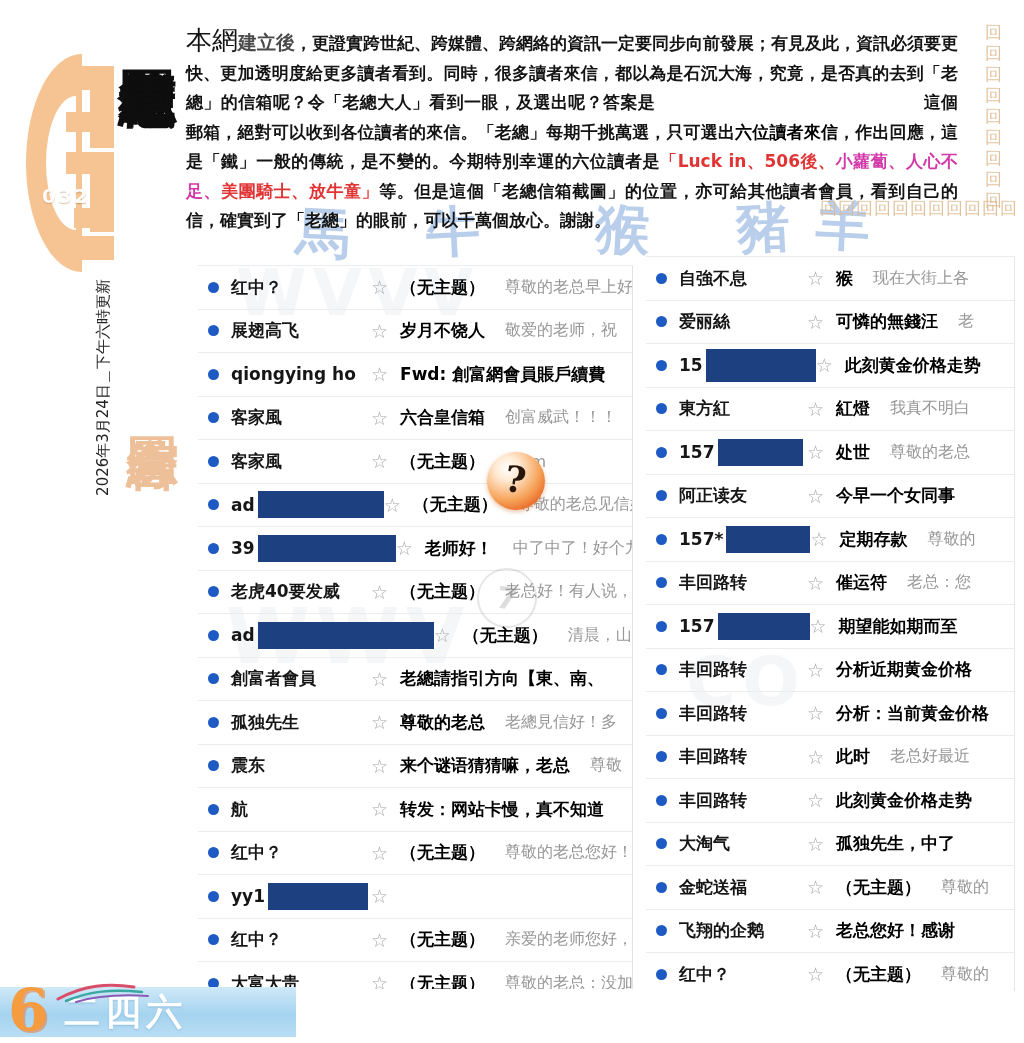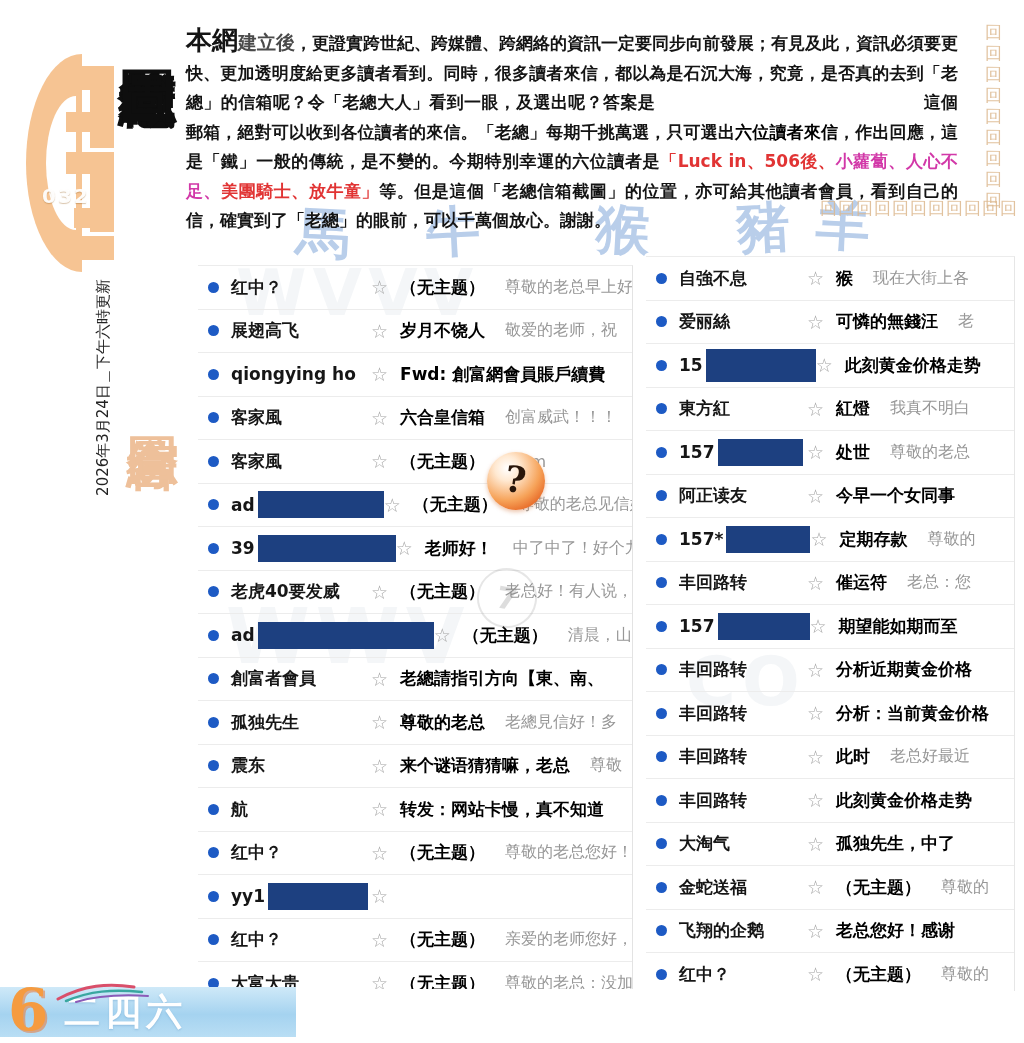--- a/index.html
+++ b/index.html
@@ -33,21 +33,21 @@
   .vtitle{position:absolute;left:116px;top:24px;z-index:2;writing-mode:vertical-rl;text-orientation:upright;
       font-family:"DejaVu Serif",serif;font-weight:bold;font-size:58px;line-height:64px;color:#0e0e0e;}
   .vsub{position:absolute;left:124px;top:396px;z-index:2;writing-mode:vertical-rl;text-orientation:upright;
       font-family:"DejaVu Serif",serif;font-weight:bold;font-size:52px;line-height:58px;color:#eec09a;}
   .vdate{position:absolute;left:-22px;top:378px;width:250px;z-index:2;transform:rotate(-90deg);
       font-size:15px;color:#222;text-align:center;white-space:nowrap;}
 
   
   .intro{position:absolute;left:186px;top:26px;width:772px;z-index:2;font-size:17px;line-height:29.5px;
       color:#141414;font-weight:bold;text-align:justify;}
-  .intro .lead{font-size:26px;font-weight:bold;}
+  .intro .lead{font-size:26px;font-weight:normal;}
   .intro .lead2{font-size:19px;color:#4a4a4a;font-family:"DejaVu Serif",serif;}
   .intro .gap{display:inline-block;width:268px;height:2px;}
   .hl-magenta{color:#000000;}
 
   
   .zodiac span{position:absolute;z-index:0;font-family:"DejaVu Serif",serif;font-weight:bold;
       font-size:54px;color:#b2c9e8;opacity:.9;}
   .ghost{position:absolute;z-index:0;font-weight:bold;color:rgba(40,70,120,0.05);letter-spacing:6px;}
 
   

